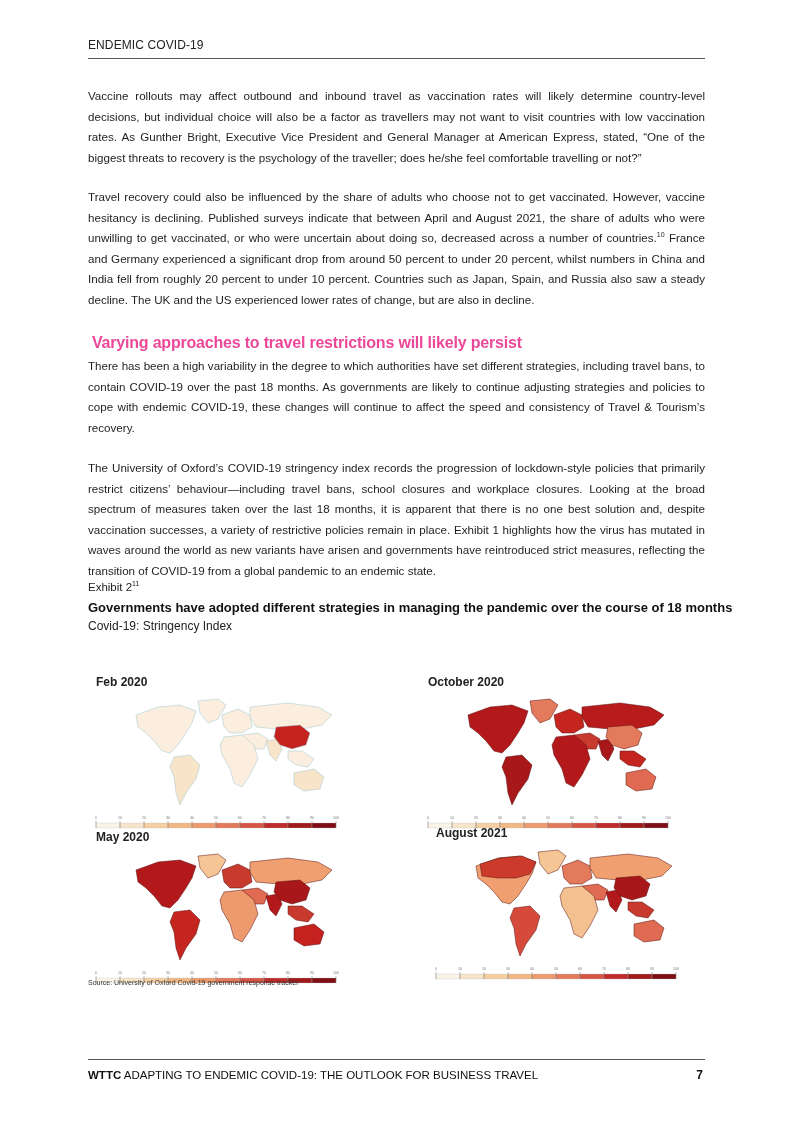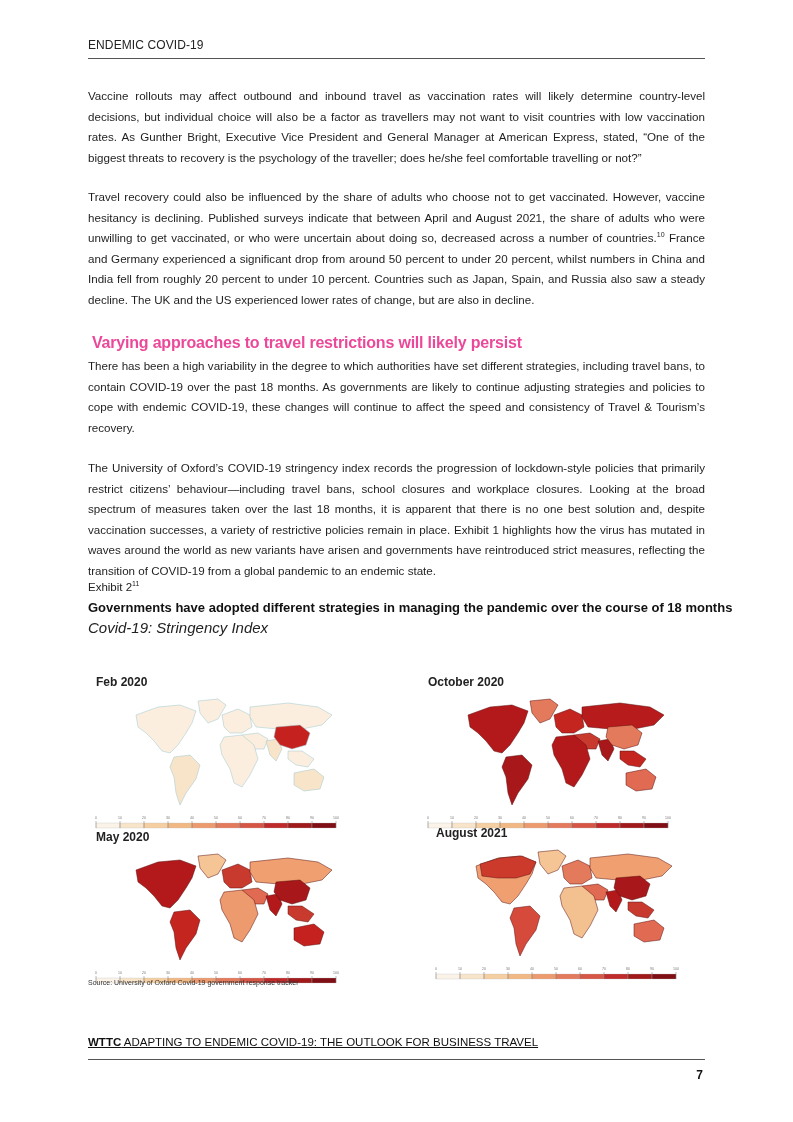--- a/index.html
+++ b/index.html
@@ -5,28 +5,28 @@
   html, body { margin:0; padding:0; background:#ffffff; }
   body { width:793px; height:1122px; position:relative; font-family:"Liberation Sans", sans-serif; color:#1a1a1a; overflow:hidden; }
   .header-title { position:absolute; left:88px; top:38px; font-size:12px; letter-spacing:0.1px; color:#222; }
   .header-rule { position:absolute; left:88px; right:88px; top:58px; height:1px; background:#555; }
   .para { position:absolute; left:88px; width:617px; font-size:11.6px; line-height:20.5px; text-align:justify; color:#1e1e1e; }
   .para sup { font-size:7px; line-height:0; }
   .heading { position:absolute; left:92px; top:334px; font-size:16px; font-weight:bold; color:#ec4899; letter-spacing:-0.2px; }
   .exhibit-label { position:absolute; left:88px; top:580px; font-size:11.5px; color:#222; }
   .exhibit-label sup { font-size:7px; }
   .exhibit-title { position:absolute; left:88px; top:600px; font-size:13px; font-weight:bold; color:#111; }
-  .exhibit-sub { position:absolute; left:88px; top:619px; font-size:15px; font-style:italic; color:#222;text-align:right; }
+  .exhibit-sub { position:absolute; left:88px; top:619px; font-size:12px; color:#222;text-align:right; }
   .map-panel { position:absolute; width:300px; height:160px;margin-top:20px; }
   .map-title { position:absolute; left:8px; top:0; font-size:12px; font-weight:bold; color:#222; }
   .map-svg { position:absolute; left:30px; top:18px; width:230px; height:115px; }
   .legend { position:absolute; left:0; top:136px; width:260px; height:22px; }
   .source { position:absolute; left:88px; top:979px; font-size:7px; color:#333; }
   .footer-rule { position:absolute; left:88px; right:88px; top:1059px; height:1px; background:#555; }
-  .footer-text { position:absolute; left:88px; top:1036px; font-size:11.5px; color:#111;text-decoration:underline; }
+  .footer-text { position:absolute; left:88px; top:1069px; font-size:11.5px; color:#111; }
   .footer-text b { font-weight:bold; }
   .page-num { position:absolute; right:90px; top:1068px; font-size:12px; font-weight:bold; color:#111; }
 </style>
 </head>
 <body>
 
 <div>
   <div class="header-title">ENDEMIC COVID-19</div>
   <div class="header-rule"></div>
 </div>

